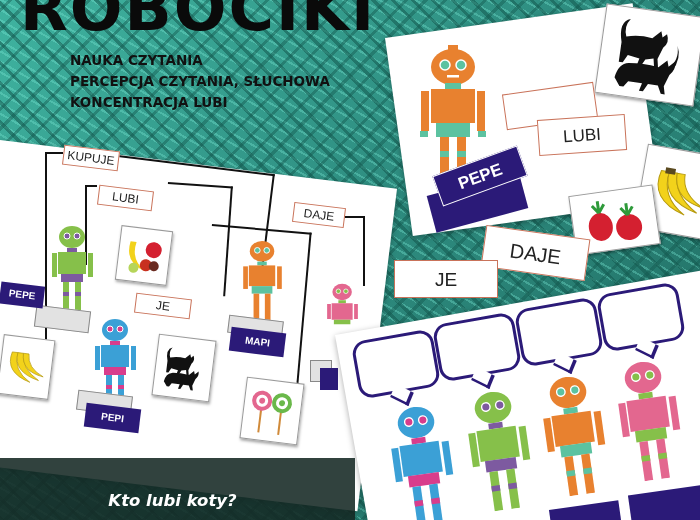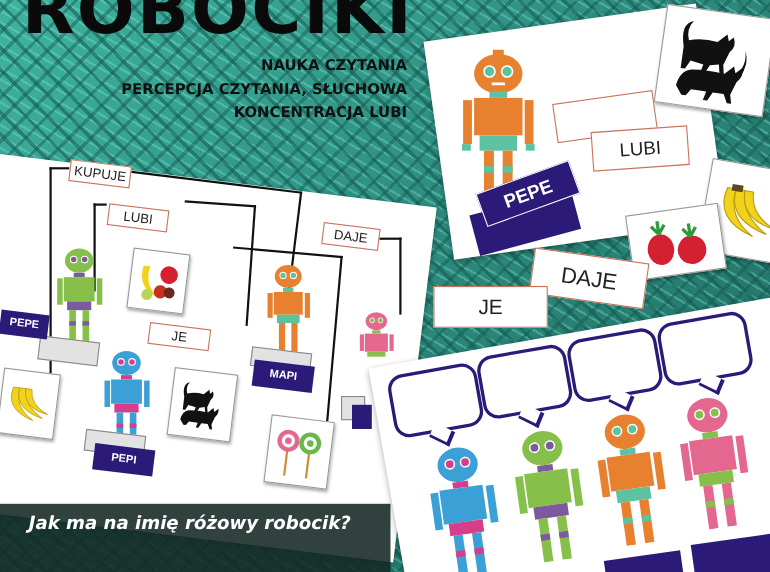--- a/index.html
+++ b/index.html
@@ -13,21 +13,21 @@
       repeating-linear-gradient(30deg, rgba(120,230,210,0.35) 0 2px, transparent 2px 9px),
       linear-gradient(135deg, #3fb3a0 0%, #2f8f82 45%, #1f6a60 100%);
   }
   .abs { position: absolute; }
   .title {
     left: 20px; top: -28px;
     font-family: "DejaVu Sans", sans-serif;
     font-weight: 900; font-size: 62px; letter-spacing: 2px;
     color: #0a0a0a;
   }
-  .subtitle { left: 70px; width: 300px; text-align: right; font-weight: 700; font-size: 13.5px; color: #111; line-height: 21px; }
+  .subtitle { left: 70px; width: 300px; text-align: left; font-weight: 700; font-size: 13.5px; color: #111; line-height: 21px; }
   .card { background: #fff; box-shadow: 0 2px 6px rgba(0,0,0,0.35); }
   .word {
     position: absolute; background: #fff; border: 1.5px solid #c9735a;
     font-family: "Liberation Sans", sans-serif; color: #222; text-align: center;
   }
   .name-tag {
     position: absolute; background: #2b1a78; color: #fff;
     font-family: "Liberation Sans", sans-serif; font-weight: 700; text-align: center;
   }
   .stand { position: absolute; background: #e2e2e2; border: 1px solid #888; }
@@ -315,14 +315,14 @@
     <rect x="13" y="57" width="6" height="28" fill="#e3678f"></rect>
     <rect x="25" y="57" width="6" height="28" fill="#e3678f"></rect>
     <rect x="13" y="67" width="6" height="4" fill="#86c04a"></rect>
     <rect x="25" y="67" width="6" height="4" fill="#86c04a"></rect>
   </svg>
 </div>
 <div class="abs" style="left:550px; top:505px; width:70px; height:20px; background:#2b1a78; transform: rotate(-8deg);"></div>
 <div class="abs" style="left:630px; top:490px; width:75px; height:35px; background:#2b1a78; transform: rotate(-8deg);"></div>
 
 <div class="abs question-bar">
-  <div class="q-line" style="top:8px;">Jak ma na imię różowy robocik?</div>
+  <div class="q-line" style="top:33px;">Kto lubi koty?</div>
 </div>
 
 </body></html>

